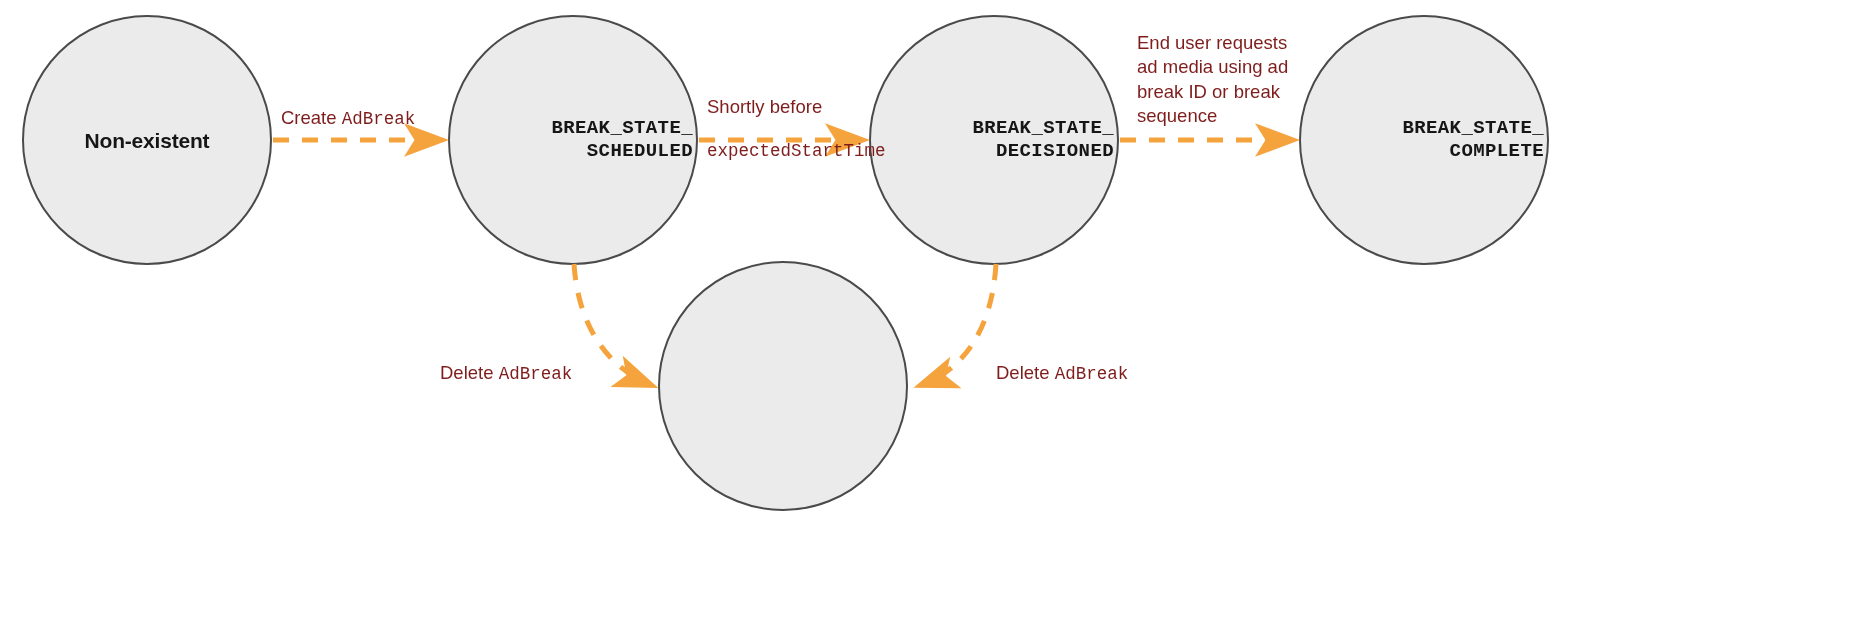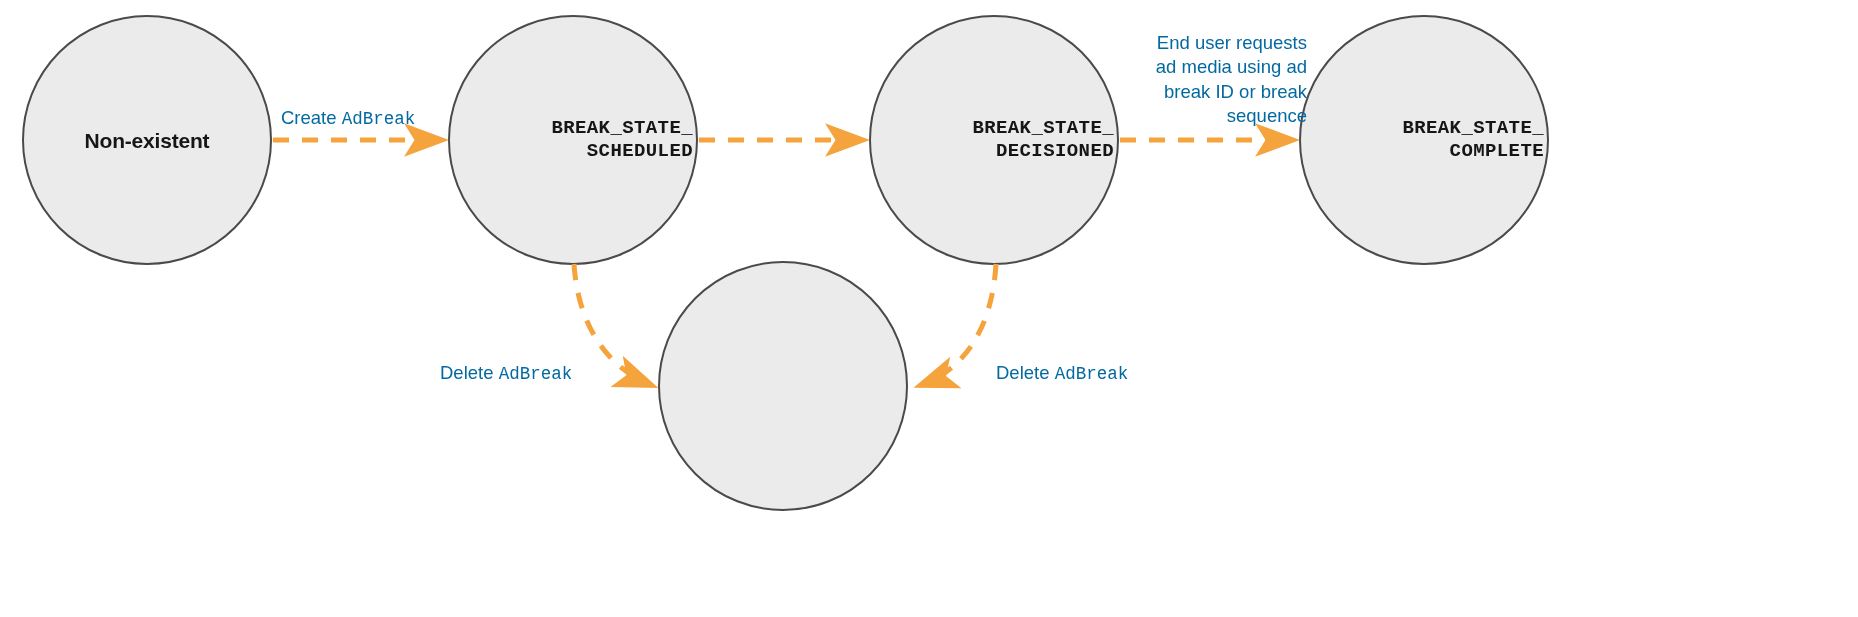--- a/index.html
+++ b/index.html
@@ -44,24 +44,23 @@
     letter-spacing: -0.2px;
   }
   .node-label.mono {
     font-family: "Liberation Mono", monospace;
     font-size: 19px;
     letter-spacing: 0.4px;
     text-align: right;
   }
   .edge-label {
     position: absolute;
-    color: #0369a1;
+    color: #7f1d1d;
     line-height: 1.28;
     white-space: pre-line;
-    text-align: right;
   }
   .edge-label .seg-sans {
     font-family: "Liberation Sans", sans-serif;
     font-size: 18.5px;
   }
   .edge-label .seg-mono {
     font-family: "Liberation Mono", monospace;
     font-size: 17.5px;
   }
   .edge-label.multiline {
@@ -108,20 +107,24 @@
 DECISIONED</div>
 
   <div class="node-label mono" style="left:1304px; top:117px; width:240px;">BREAK_STATE_
 COMPLETE</div>
 
 
   <div class="edge-label" style="left:281px; top:86px;">
     <span class="seg-sans">Create </span><span class="seg-mono">AdBreak</span>
   </div>
 
+  <div class="edge-label" style="left:707px; top:74px; line-height:1.3;">
+    <div class="seg-sans">Shortly before</div>
+    <div class="seg-mono">expectedStartTime</div>
+  </div>
 
   <div class="edge-label multiline" style="left:1137px; top:31px; width:170px;">End user requests
 ad media using ad
 break ID or break
 sequence</div>
 
   <div class="edge-label" style="left:440px; top:341px;">
     <span class="seg-sans">Delete </span><span class="seg-mono">AdBreak</span>
   </div>
 

